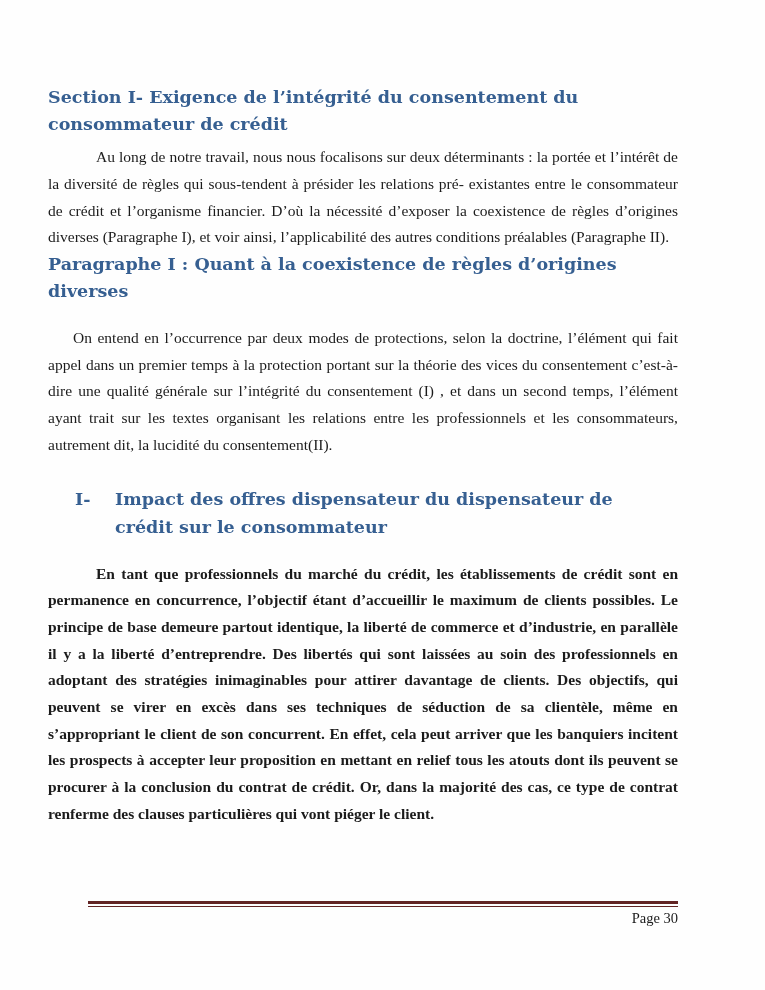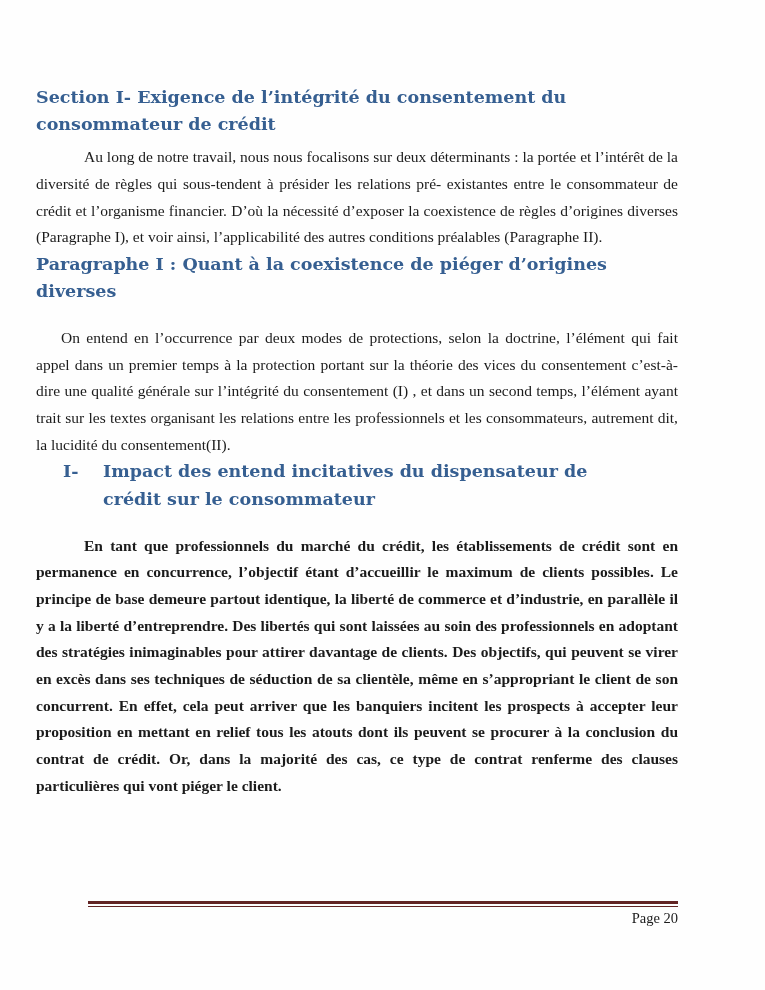--- a/index.html
+++ b/index.html
@@ -6,21 +6,21 @@
     margin: 0;
     padding: 0;
     background: #ffffff;
   }
   .page {
     position: relative;
     width: 765px;
     height: 990px;
     background: #fefefe;
     box-sizing: border-box;
-    padding: 84px 87px 0 36px;
+    padding: 84px 87px 0 48px;
     font-family: "Liberation Serif", "DejaVu Serif", serif;
     color: #1b1b1b;
     overflow: hidden;
   }
   .h-blue {
     font-family: "DejaVu Serif", "Liberation Serif", serif;
     color: #365f91;
     font-weight: bold;
     font-size: 17.5px;
     line-height: 1.55;
@@ -29,21 +29,21 @@
     margin: 0 0 6px 0;
   }
   .para {
     font-size: 15.5px;
     line-height: 1.72;
     text-align: justify;
     margin: 0;
   }
   .para-1 { text-indent: 48px; }
   .paragraphe-heading { margin: 0 0 20px 0; }
-  .para-2 { text-indent: 25px; }
+  .para-2 { margin-bottom: 28px; text-indent: 25px; }
   .sub-heading {
     display: flex;
     margin: 0 0 20px 27px;
   }
   .sub-heading .num {
     flex: 0 0 40px;
   }
   .sub-heading .txt {
     flex: 1 1 auto;
     max-width: 500px;
@@ -69,29 +69,29 @@
 </style>
 </head>
 <body>
 
 <div class="page">
 
   <h1 class="h-blue section-heading">Section I- Exigence de l’intégrité  du consentement du consommateur de crédit</h1>
 
   <p class="para para-1">Au long de notre travail, nous nous focalisons sur  deux déterminants : la portée et l’intérêt de la diversité de règles qui sous-tendent à présider les relations pré- existantes  entre le consommateur de crédit et l’organisme  financier. D’où la nécessité d’exposer la coexistence de règles d’origines diverses (Paragraphe I), et voir ainsi, l’applicabilité des autres conditions préalables (Paragraphe II).</p>
 
-  <h2 class="h-blue paragraphe-heading">Paragraphe I : Quant à la coexistence de piéger d’origines diverses</h2>
+  <h2 class="h-blue paragraphe-heading">Paragraphe I : Quant à la coexistence de règles d’origines diverses</h2>
 
   <p class="para para-2">On entend en l’occurrence par deux modes de protections, selon la doctrine, l’élément qui fait appel dans un premier temps à la protection portant sur la théorie des vices du consentement c’est-à-dire une qualité générale sur l’intégrité du consentement (I) , et dans un second temps, l’élément ayant trait sur les textes organisant les relations entre les professionnels et les consommateurs, autrement dit, la lucidité du consentement(II).</p>
 
   <div class="h-blue sub-heading">
     <span class="num">I-</span>
-    <span class="txt">Impact des entend incitatives du dispensateur de crédit sur le consommateur</span>
+    <span class="txt">Impact des offres dispensateur du dispensateur de crédit sur le consommateur</span>
   </div>
 
   <p class="para para-3">En tant que professionnels du marché du crédit, les établissements de crédit sont en permanence en concurrence, l’objectif étant d’accueillir le maximum  de clients possibles. Le principe de base demeure partout identique, la liberté de commerce et d’industrie, en parallèle il y a la liberté d’entreprendre. Des libertés qui sont laissées au soin des professionnels en  adoptant des stratégies inimaginables pour attirer davantage de clients. Des objectifs, qui peuvent  se virer en excès dans ses techniques de séduction de sa clientèle, même en s’appropriant  le client de son concurrent. En effet, cela peut arriver que les banquiers incitent les prospects à accepter leur proposition en mettant en relief  tous les atouts dont ils  peuvent se procurer à  la conclusion du contrat de crédit. Or, dans la majorité des cas, ce type de contrat renferme des clauses particulières qui vont piéger le client.</p>
 
   <div class="footer">
     <div class="footer-rule"></div>
-    <div class="footer-pagenum">Page 20</div>
+    <div class="footer-pagenum">Page 30</div>
   </div>
 
 </div>
 
 </body></html>

